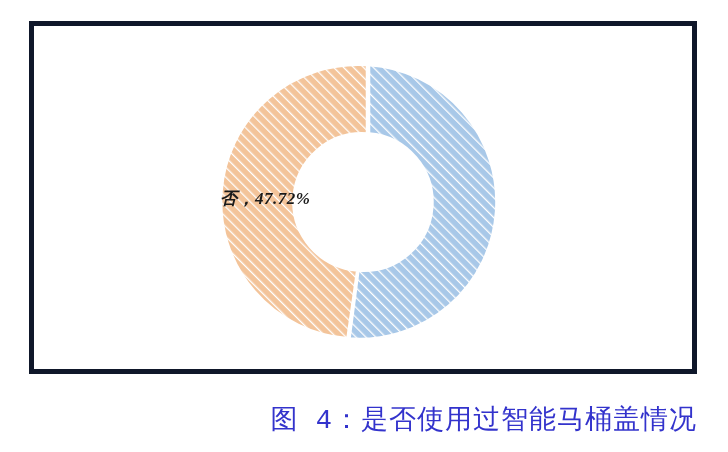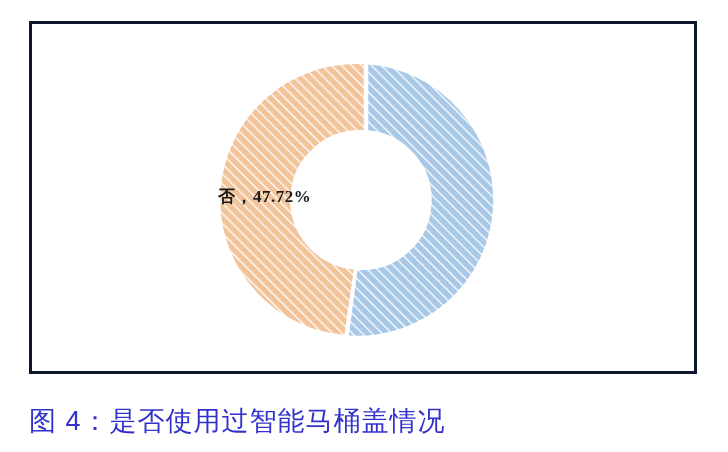--- a/index.html
+++ b/index.html
@@ -24,22 +24,23 @@
   }
 
   
   #chart-frame {
     position: absolute;
     left: 29px;
     top: 21px;
     width: 668px;
     height: 353px;
     box-sizing: border-box;
-    border: 3px solid #0f172a;
+    border: 5px solid #0f172a;
     background: #ffffff;
+    font-style: italic;
   }
 
   #donut-wrap {
     position: absolute;
     left: 0;
     top: 0;
     width: 668px;
     height: 353px;
   }
 
@@ -69,22 +70,22 @@
     left: 389px;
     top: 182px;
   }
 
   
   #figure-caption {
     position: absolute;
     left: 29px;
     top: 404px;
     width: 668px;
-    text-align: left;
-    font-family: Liberation Sans, sans-serif;
+    text-align: right;
+    font-family: Liberation Mono, monospace;
     font-size: 27px;
     font-weight: 400;
     color: #3333cc;
     letter-spacing: 1px;
     line-height: 1.3;
     white-space: nowrap;
   }
 </style>
 </head>
 <body>

